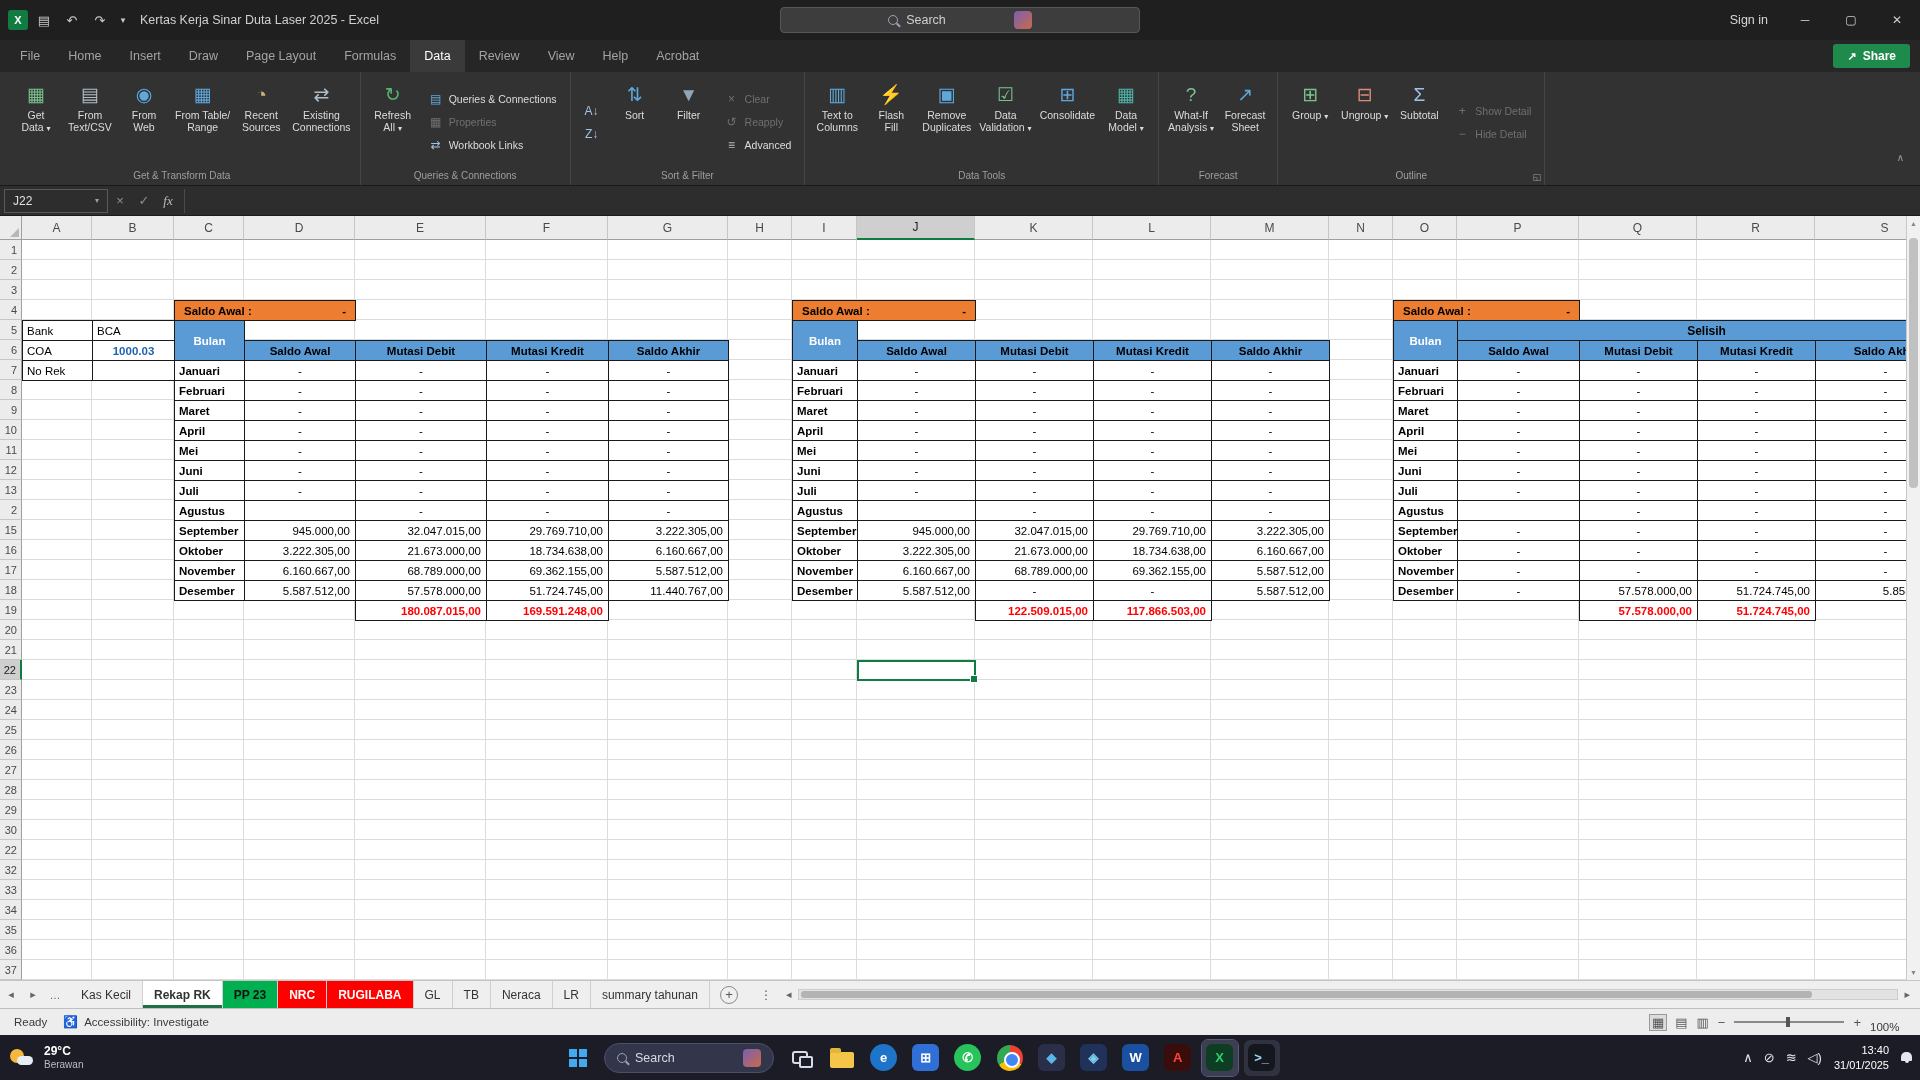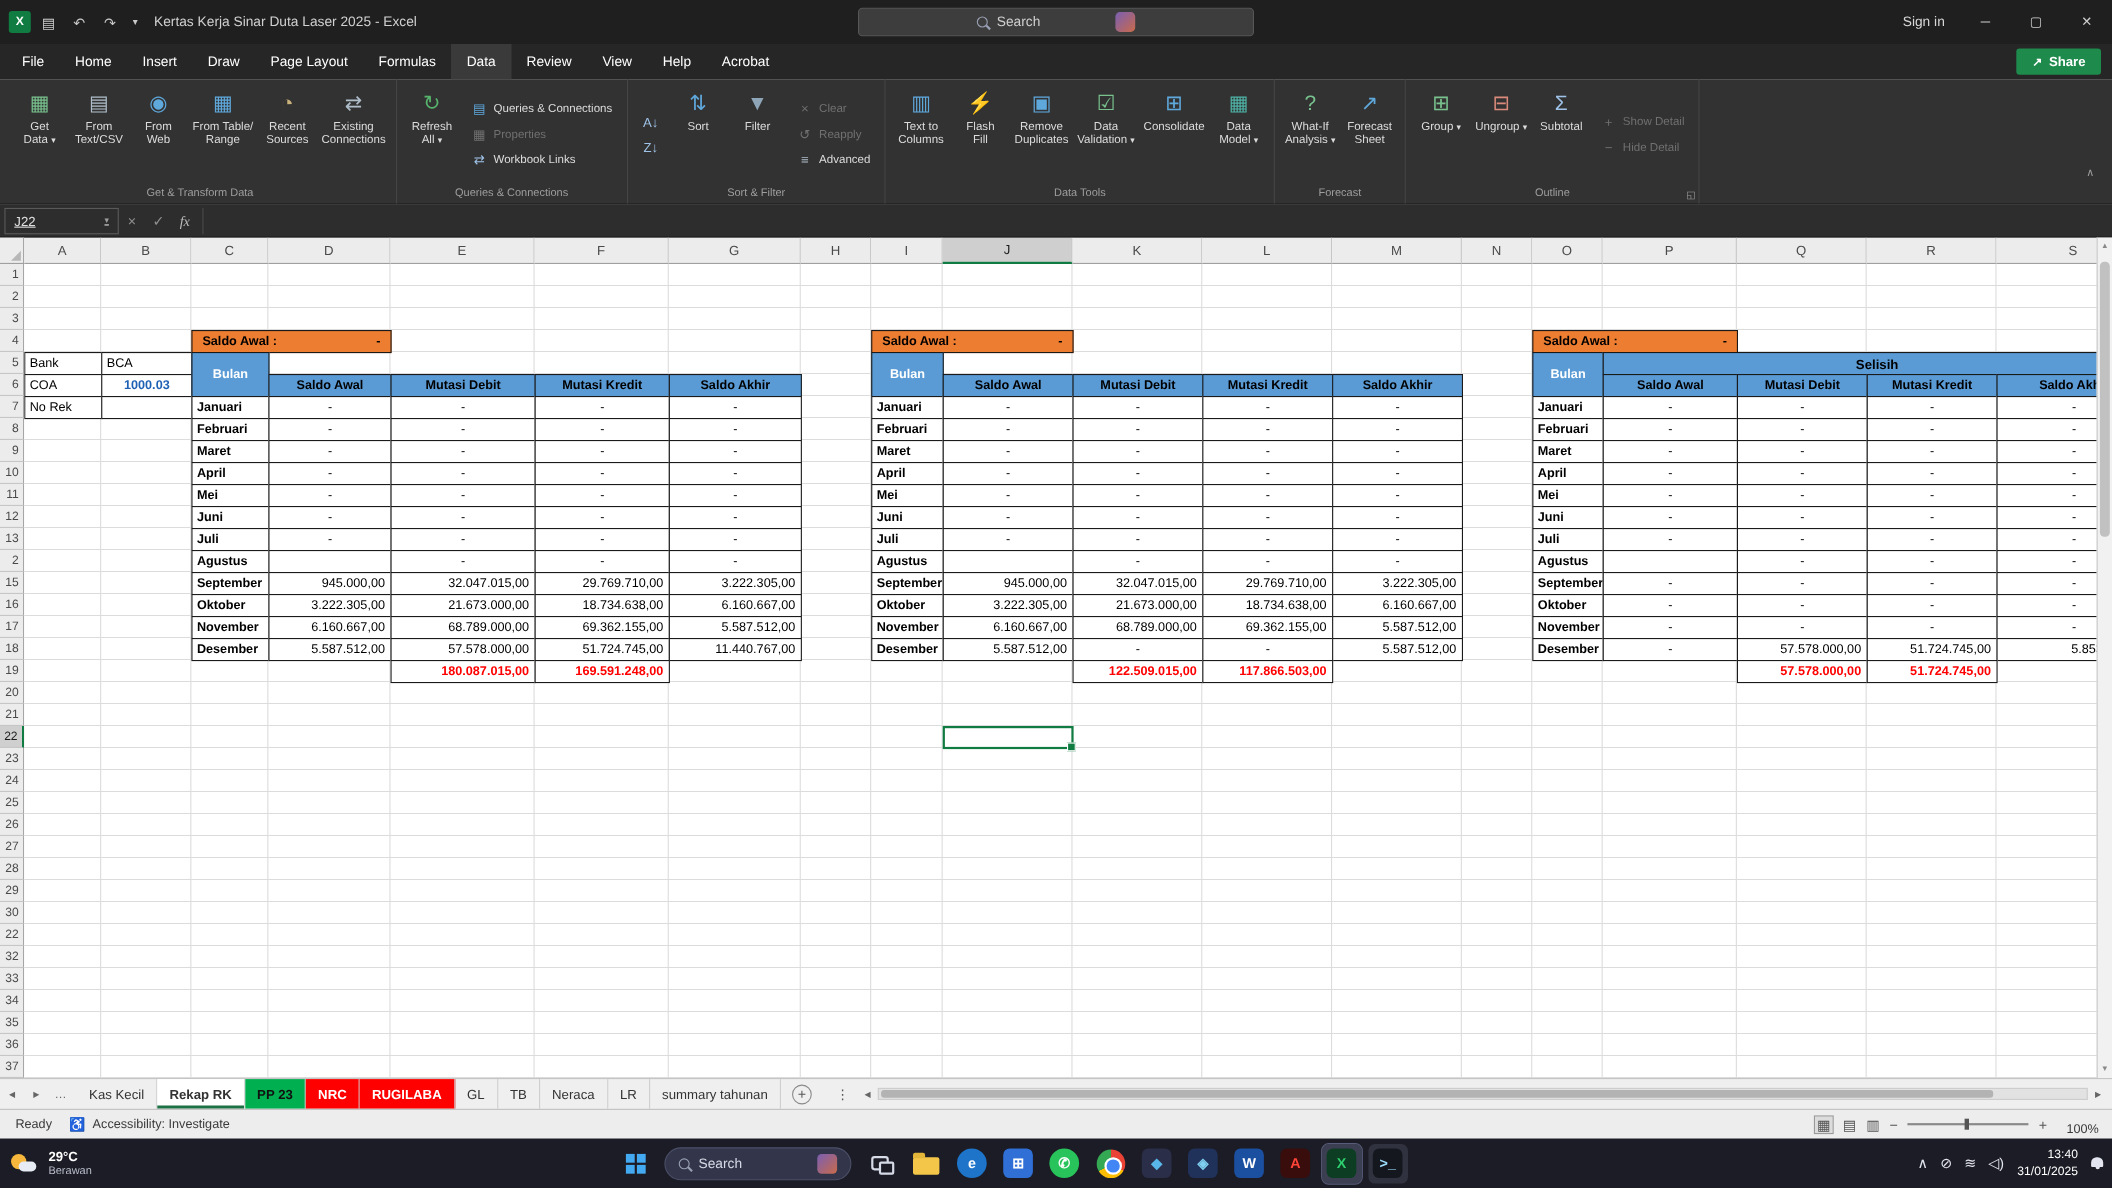--- a/index.html
+++ b/index.html
@@ -17,21 +17,21 @@
   .mag{position:relative;width:10px;height:10px;border:1.6px solid #9aa0b4;border-radius:50%;display:inline-block;}
   .mag::after{content:'';position:absolute;width:5px;height:1.6px;background:#9aa0b4;transform:rotate(45deg);right:-4px;bottom:-2px;}
   .search-art{width:18px;height:18px;border-radius:4px;background:linear-gradient(135deg,#7a5fb3,#c96a4a);margin-left:60px;}
   .tright{margin-left:auto;display:flex;align-items:center;height:100%;}
   .signin{font-size:12.5px;margin-right:14px;}
   .winbtn{width:46px;height:100%;display:flex;align-items:center;justify-content:center;font-size:12px;color:#cfcfcf;}
 
   
   .ribbon-tabs{position:absolute;top:40px;left:0;width:1920px;height:32px;background:#262626;display:flex;align-items:center;}
   .rtab-list{display:flex;align-items:stretch;height:100%;padding-left:6px;}
-  .rtab{padding:0 14px;display:flex;align-items:center;font-size:12.5px;color:#ffffff;}
+  .rtab{padding:0 14px;display:flex;align-items:center;font-size:12.5px;color:#a3a3a3;}
   .rtab.active{background:#3a3a3a;color:#fff;}
   .share-btn{margin-left:auto;margin-right:10px;height:24px;background:#1E8A4C;border-radius:3px;color:#fff;font-size:12px;display:flex;align-items:center;gap:6px;padding:0 14px;font-weight:bold;}
   .share-ic{font-size:11px;}
 
   
   .ribbon-body{position:absolute;top:72px;left:0;width:1920px;height:114px;background:#323232;border-bottom:1px solid #191919;display:flex;}
   .rgroups{display:flex;height:100%;padding-left:4px;}
   .rgroup{display:flex;flex-direction:column;border-right:1px solid #454545;}
   .rgroup-content{flex:1;display:flex;align-items:stretch;padding:4px 6px 0 6px;gap:2px;}
   .rgroup-label{position:relative;height:17px;font-size:10px;color:#9e9e9e;text-align:center;line-height:15px;white-space:nowrap;padding:0 10px;}
@@ -42,21 +42,21 @@
   .rlabel{font-size:10.5px;line-height:1.15;text-align:center;}
   .rlabel span{display:block;white-space:nowrap;}
   .dd{font-style:normal;font-size:8px;}
   .rstack{display:flex;flex-direction:column;justify-content:center;gap:2px;padding:0 3px;}
   .rbtn-small{display:flex;align-items:center;gap:5px;height:21px;font-size:10.5px;color:#dcdcdc;white-space:nowrap;padding:0 4px;border-radius:3px;}
   .disabled{color:#707070 !important;}
   .collapse{position:absolute;right:16px;bottom:22px;color:#9e9e9e;font-size:10px;}
 
   
   .formula-bar{position:absolute;top:186px;left:0;width:1920px;height:30px;background:#2d2d2d;border-bottom:1px solid #1a1a1a;display:flex;align-items:center;}
-  .name-box{width:104px;height:24px;margin-left:4px;border:1px solid #5a5a5a;display:flex;align-items:center;justify-content:space-between;padding:0 8px;color:#e0e0e0;font-size:12px;text-decoration:underline;}
+  .name-box{width:104px;height:24px;margin-left:4px;border:1px solid #5a5a5a;display:flex;align-items:center;justify-content:space-between;padding:0 8px;color:#e0e0e0;font-size:12px;}
   .nb-dd{font-size:8px;color:#9e9e9e;}
   .fb-btn{width:24px;height:24px;display:flex;align-items:center;justify-content:center;color:#8f8f8f;font-size:13px;}
   .fb-btn.fx{font-style:italic;font-family:"Liberation Serif",serif;color:#bdbdbd;}
   .fb-input{flex:1;height:24px;border-left:1px solid #4a4a4a;margin-left:4px;color:#e0e0e0;font-size:12px;padding:4px 8px;}
 
   
   .corner{position:absolute;top:216px;left:0;width:22px;height:24px;background:#ECECEC;border-right:1px solid #9f9f9f;border-bottom:1px solid #9f9f9f;}
   .corner::after{content:'';position:absolute;right:2px;bottom:2px;border-left:9px solid transparent;border-bottom:9px solid #b7b7b7;}
   .col-headers{position:absolute;top:216px;left:22px;height:24px;display:flex;width:1898px;overflow:hidden;}
   .col-h{height:24px;background:#ECECEC;border-right:1px solid #c6c6c6;border-bottom:1px solid #9f9f9f;color:#4a4a4a;font-size:12px;display:flex;align-items:center;justify-content:center;flex:none;}
@@ -104,21 +104,21 @@
   
   .status-bar{position:absolute;top:1008px;left:0;width:1920px;height:27px;background:#EDEDED;border-top:1px solid #bfbfbf;display:flex;align-items:center;font-size:11.5px;color:#3a3a3a;}
   .sb-ready{padding:0 16px 0 14px;}
   .sb-acc{display:flex;align-items:center;gap:6px;}
   .sb-acc-ic{font-size:12px;color:#555;}
   .sb-right{margin-left:auto;display:flex;align-items:center;gap:9px;padding-right:12px;}
   .sb-ic{font-size:13px;color:#555;}
   .sb-ic.active{outline:1px solid #9a9a9a;background:#dcdcdc;padding:0 2px;}
   .ztrack{width:110px;height:2px;background:#8a8a8a;position:relative;}
   .zthumb{position:absolute;left:52px;top:-4px;width:4px;height:10px;background:#555;}
-  .sb-zoom{width:38px;text-align:right;margin-top:10px;}
+  .sb-zoom{width:38px;text-align:left;margin-top:10px;}
 
   
   .taskbar{position:absolute;top:1035px;left:0;width:1920px;height:45px;background:#1b1c25;}
   .weather{position:absolute;left:10px;top:0;height:45px;display:flex;align-items:center;gap:8px;}
   .w-ic{position:relative;width:26px;height:22px;display:inline-block;}
   .sun{position:absolute;left:0;top:2px;width:14px;height:14px;background:#f6b73c;border-radius:50%;}
   .cloud{position:absolute;left:7px;top:9px;width:16px;height:9px;background:#e8ecf5;border-radius:6px;}
   .w-txt{display:flex;flex-direction:column;line-height:1.15;}
   .w-txt b{font-size:12px;color:#fff;font-weight:bold;}
   .w-txt em{font-style:normal;font-size:10px;color:#b9bdc9;}

